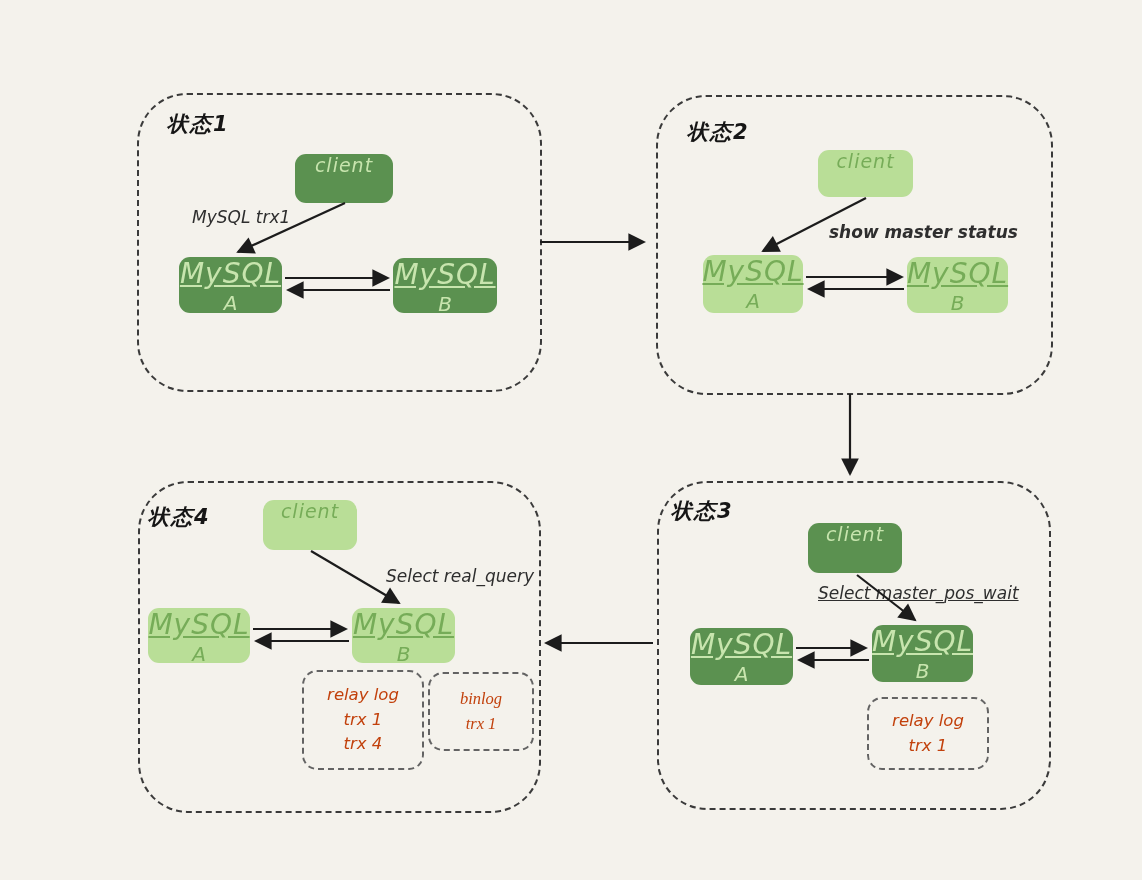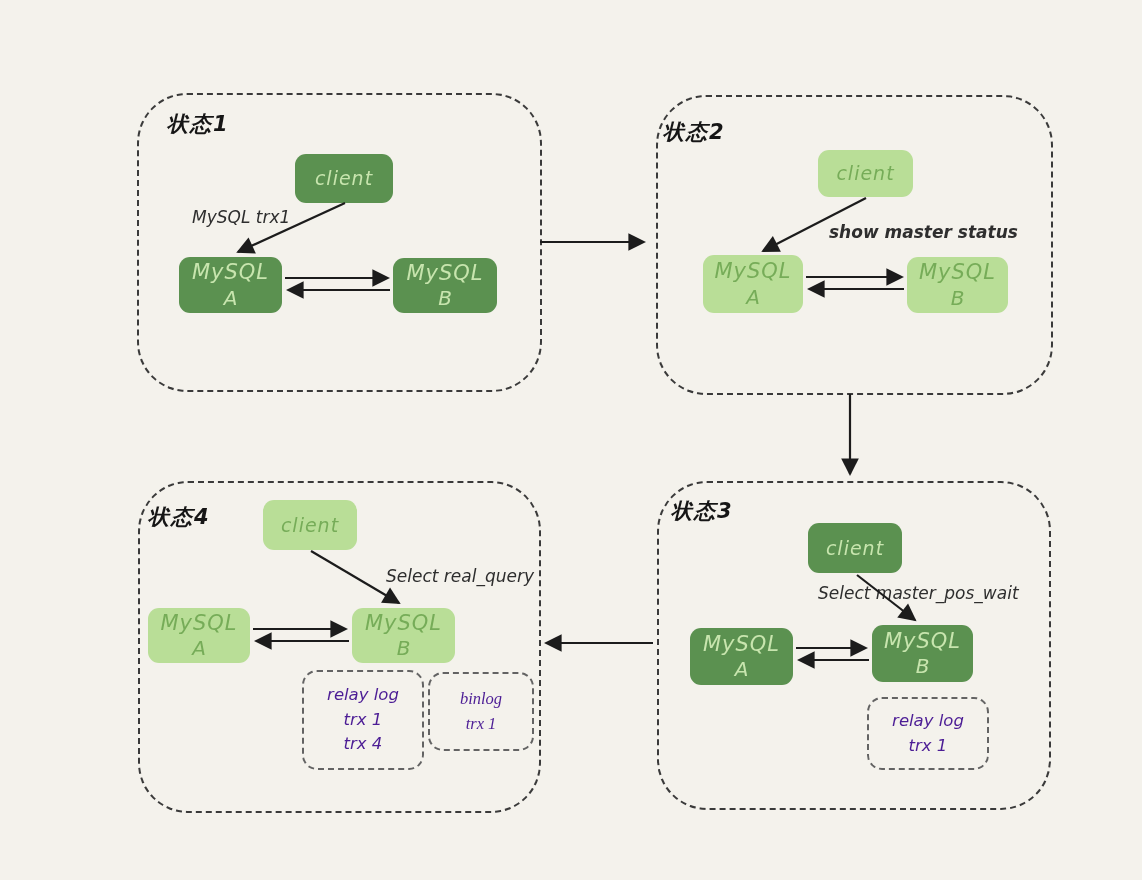--- a/index.html
+++ b/index.html
@@ -33,47 +33,46 @@
     color:#161616;
     letter-spacing:2px;
     white-space:nowrap;
   }
   .node{
     position:absolute;
     border-radius:11px;
     display:flex;
     flex-direction:column;
     align-items:center;
-    justify-content:center;
     font-style:italic;
     line-height:1.2;
   }
   .node.dark{background:var(--box-dark-green);color:var(--text-on-dark);}
   .node.light{background:var(--box-light-green);color:var(--text-on-light);}
-  .node .l1{font-size:21px;letter-spacing:1px;}
+  .node .l1{font-size:28px;letter-spacing:1px;text-decoration:underline;}
   .node .l2{font-size:20px;}
   .client-node{font-size:19px;letter-spacing:1px;}
   .action-label{
     position:absolute;
     font-size:17px;
     font-style:italic;
     color:#2e2e2e;
     white-space:nowrap;
   }
   .log-box{
     position:absolute;
     border:2px dashed #636363;
     border-radius:15px;
     display:flex;
     flex-direction:column;
     align-items:center;
     justify-content:center;
     font-size:16.5px;
     font-style:italic;
-    color:#4c1d95;
+    color:#c2410c;
     line-height:1.5;
     background:transparent;
   }
   svg.arrows{
     position:absolute;
     left:0;top:0;
     width:1142px;height:880px;
     pointer-events:none;
   }
   svg.arrows line{stroke:#1c1c1c;stroke-width:2.2;}
@@ -82,21 +81,21 @@
 <body>
 
 <div class="canvas">
 
   <div class="panel" style="left:137px;top:93px;width:401px;height:295px;"></div>
   <div class="panel" style="left:656px;top:95px;width:393px;height:296px;"></div>
   <div class="panel" style="left:657px;top:481px;width:390px;height:325px;"></div>
   <div class="panel" style="left:138px;top:481px;width:399px;height:328px;"></div>
 
   <div class="panel-title" style="left:167px;top:110px;">状态1</div>
-  <div class="panel-title" style="left:663px;top:118px;font-style:italic;">状态2</div>
+  <div class="panel-title" style="left:687px;top:118px;font-style:italic;">状态2</div>
   <div class="panel-title" style="left:671px;top:497px;text-align:right;">状态3</div>
   <div class="panel-title" style="left:148px;top:503px;font-style:italic;">状态4</div>
 
   <div class="node dark client-node" style="left:295px;top:154px;width:98px;height:49px;">
     <span>client</span>
   </div>
   <div class="action-label" style="left:192px;top:207px;">MySQL trx1</div>
   <div class="node dark" style="left:179px;top:257px;width:103px;height:56px;">
     <span class="l1">MySQL</span>
     <span class="l2">A</span>
@@ -115,21 +114,21 @@
     <span class="l2">A</span>
   </div>
   <div class="node light" style="left:907px;top:257px;width:101px;height:56px;">
     <span class="l1">MySQL</span>
     <span class="l2">B</span>
   </div>
 
   <div class="node dark client-node" style="left:808px;top:523px;width:94px;height:50px;">
     <span>client</span>
   </div>
-  <div class="action-label" style="left:818px;top:583px;">Select master_pos_wait</div>
+  <div class="action-label" style="left:818px;top:583px;text-decoration:underline;">Select master_pos_wait</div>
   <div class="node dark" style="left:690px;top:628px;width:103px;height:57px;">
     <span class="l1">MySQL</span>
     <span class="l2">A</span>
   </div>
   <div class="node dark" style="left:872px;top:625px;width:101px;height:57px;">
     <span class="l1">MySQL</span>
     <span class="l2">B</span>
   </div>
   <div class="log-box" style="left:867px;top:697px;width:118px;height:69px;">
     <span>relay log</span>

